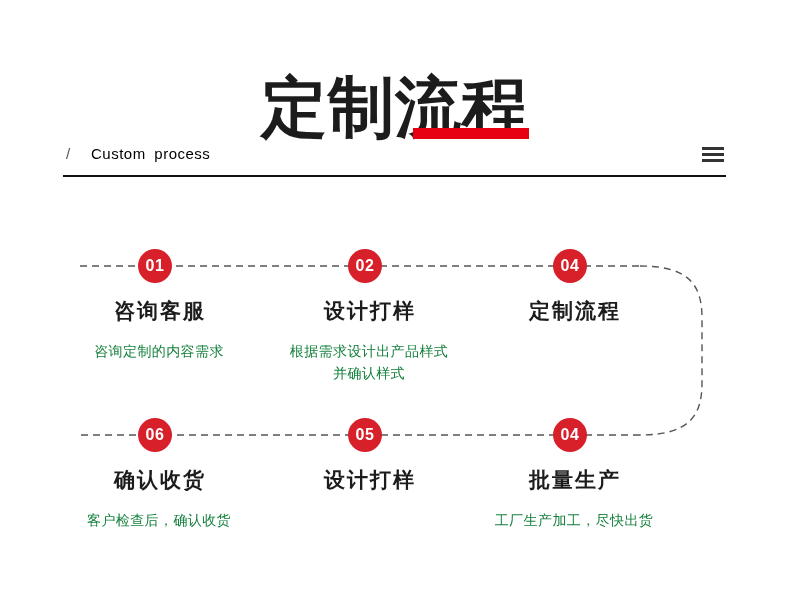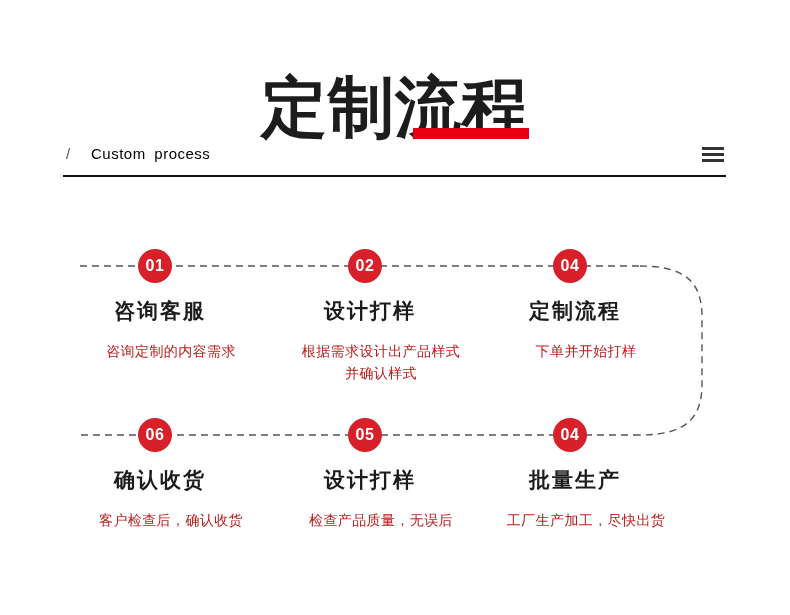--- a/index.html
+++ b/index.html
@@ -140,25 +140,25 @@
     top: 50px;
     width: 230px;
     font-size: 21px;
     font-weight: bold;
     color: #1c1c1c;
     letter-spacing: 2px;
     line-height: 1.15;
   }
   .step-desc {
     position: absolute;
-    left: 16px;
+    left: 4px;
     top: 91px;
     width: 230px;
     font-size: 14px;
-    color: #b91c1c;
+    color: #15803d;
     line-height: 22px;
     letter-spacing: 0.4px;
   }
   .step-desc span { display: block; }
 
   
   .row-top    { top: 49px; }
   .row-bottom { top: 218px; }
   .col-1 { left: 40px; }
   .col-2 { left: 250px; }
@@ -212,37 +212,35 @@
     <div class="step-desc">
       <span>根据需求设计出产品样式</span>
       <span>并确认样式</span>
     </div>
   </div>
 
   <div class="step row-top col-3">
     <div class="badge">04</div>
     <div class="step-title">定制流程</div>
     <div class="step-desc">
-      <span>下单并开始打样</span>
     </div>
   </div>
 
   <div class="step row-bottom col-1">
     <div class="badge">06</div>
     <div class="step-title">确认收货</div>
     <div class="step-desc">
       <span>客户检查后，确认收货</span>
     </div>
   </div>
 
   <div class="step row-bottom col-2">
     <div class="badge">05</div>
     <div class="step-title">设计打样</div>
     <div class="step-desc">
-      <span>检查产品质量，无误后</span>
     </div>
   </div>
 
   <div class="step row-bottom col-3">
     <div class="badge">04</div>
     <div class="step-title">批量生产</div>
     <div class="step-desc">
       <span>工厂生产加工，尽快出货</span>
     </div>
   </div>

